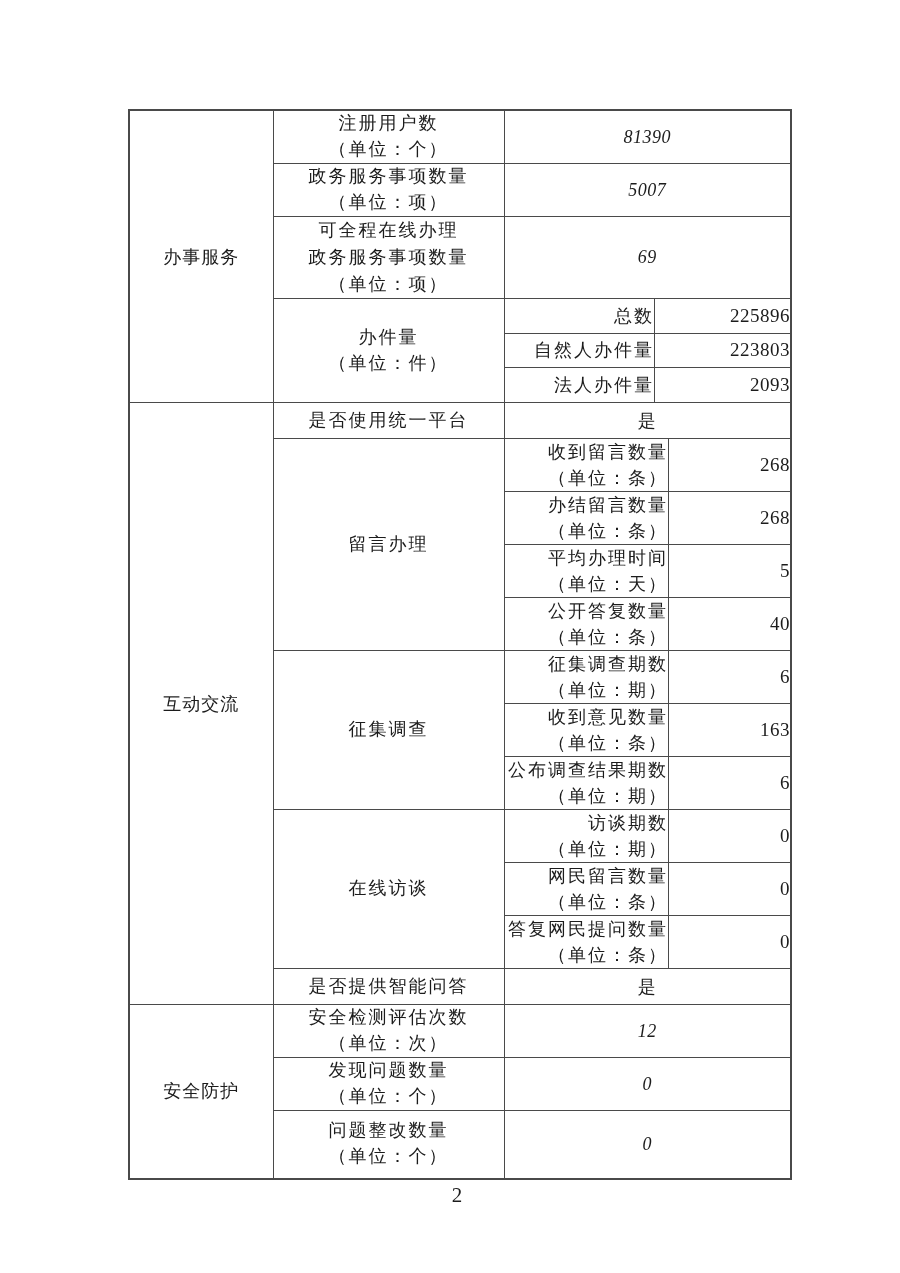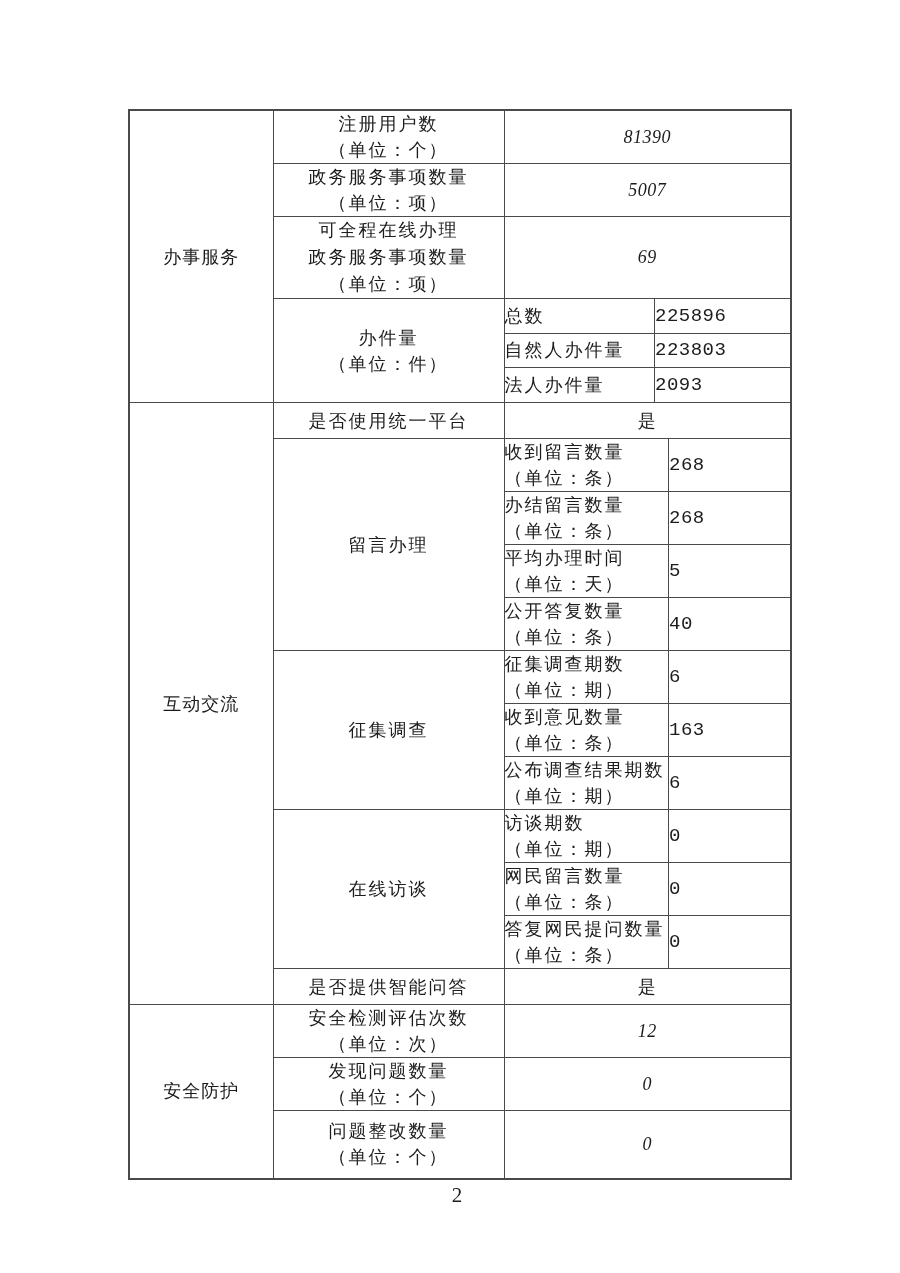--- a/index.html
+++ b/index.html
@@ -24,40 +24,40 @@
   }
   table.report > tbody > tr > td {
     border: 1px solid #4a4a4a;
     padding: 0;
     text-align: center;
     vertical-align: middle;
     font-size: 18px;
   }
   td.cat { letter-spacing: 1px; }
   td.cat-top { vertical-align: top; padding-top: 7px; }
-  .lbl { letter-spacing: 2px; line-height: 26px; }
+  .lbl { letter-spacing: 2px; line-height: 26px; font-family: Liberation Mono, monospace; }
   .lbl3 { letter-spacing: 2px; line-height: 27px; text-align: center; }
   td.val { font-size: 19px; letter-spacing: 0.5px; font-style: italic; }
   td.zhval { font-size: 18px; letter-spacing: 1px; }
   td.subhost { padding: 0; }
   table.sub {
     width: 100%;
     height: 100%;
     border-collapse: collapse;
     table-layout: fixed;
   }
   table.sub td {
     border: none;
-    text-align: left;
+    text-align: right;
     vertical-align: middle;
     font-size: 18px;
     padding: 0;
   }
   table.sub td.sl { border-right: 1px solid #4a4a4a; letter-spacing: 2px; line-height: 26px; }
-  table.sub td.sv { font-size: 19px; letter-spacing: 0.5px; font-family: Liberation Mono, monospace; }
+  table.sub td.sv { font-size: 19px; letter-spacing: 0.5px; }
   table.sub tr:not(:last-child) > td { border-bottom: 1px solid #4a4a4a; }
   .page-num {
     position: absolute;
     top: 1183px;
     left: 0;
     width: 100%;
     text-align: center;
     font-size: 21px;
     text-indent: 14px;
   }

